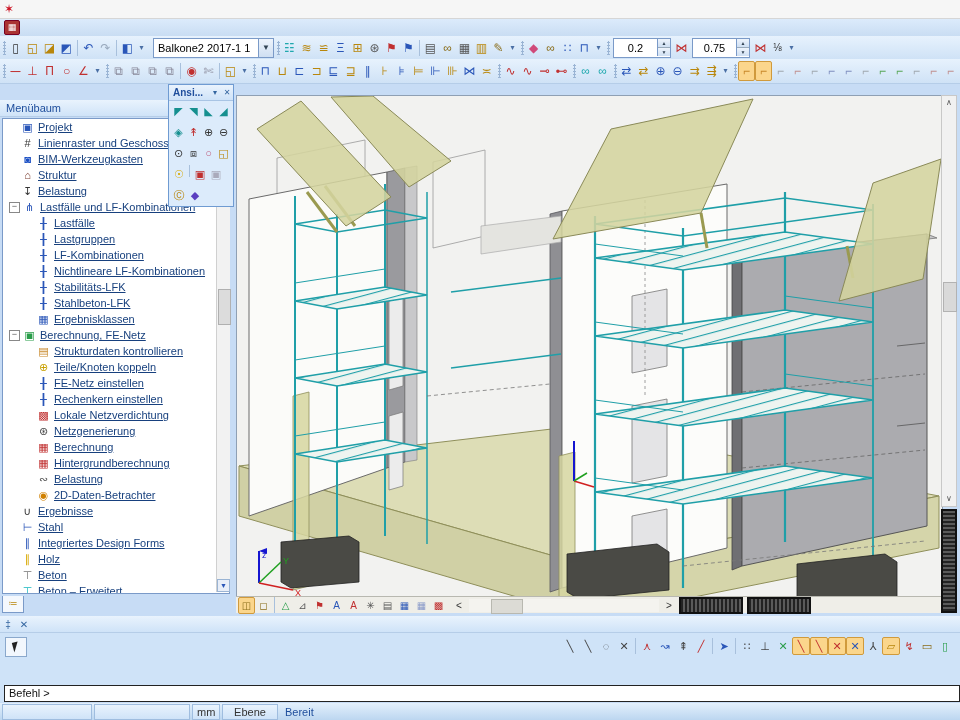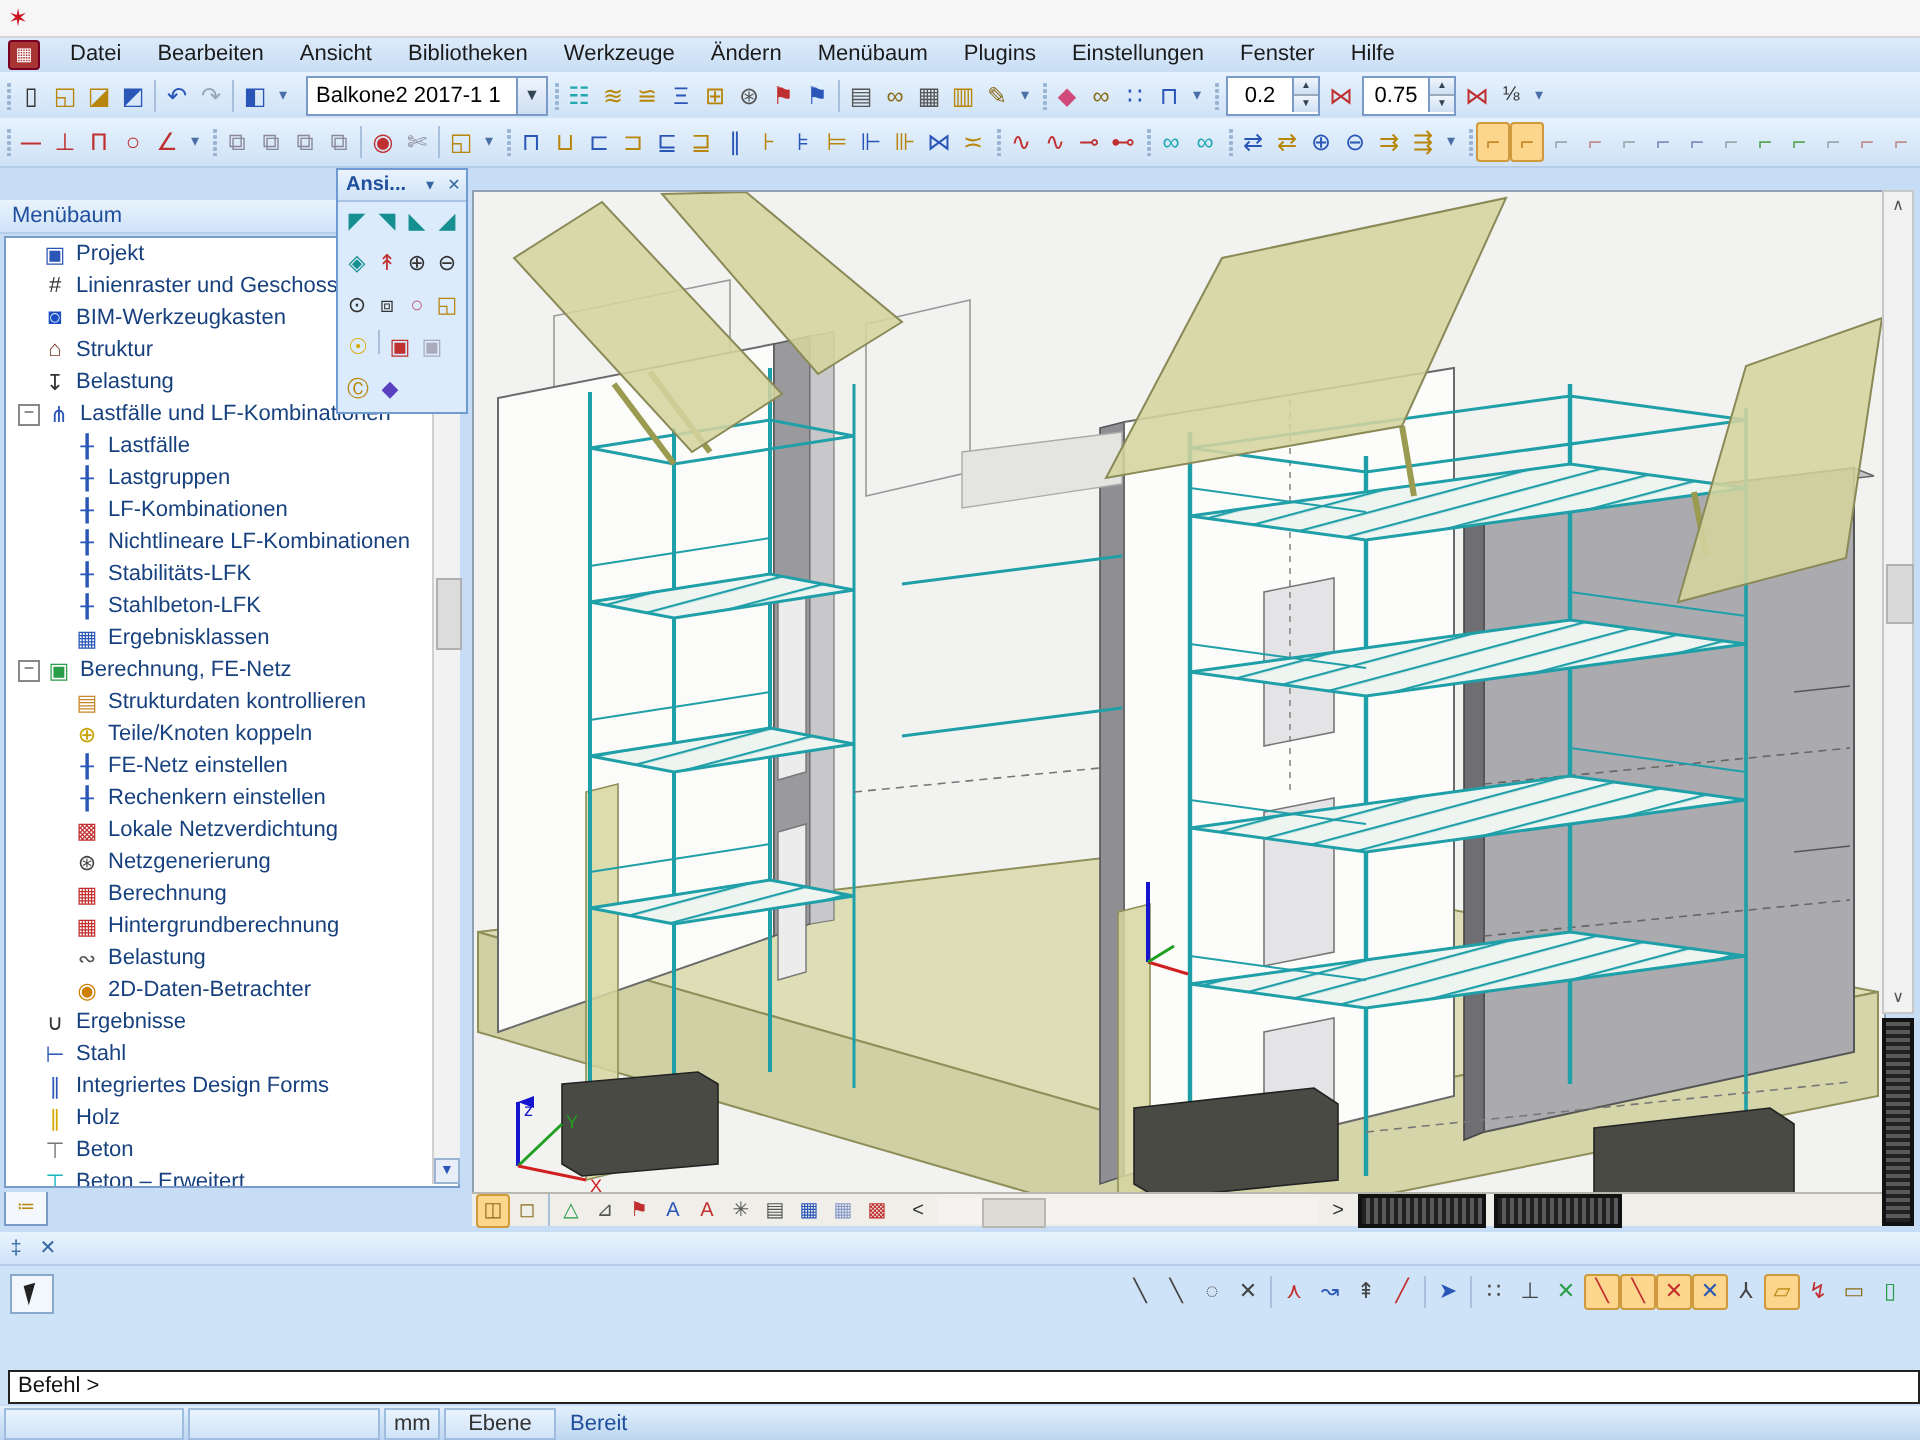--- a/index.html
+++ b/index.html
@@ -27,35 +27,35 @@
        background-image:radial-gradient(#9ab4d4 1px,transparent 1.2px);background-size:3px 3px;}
   .tbi{width:15px;height:18px;line-height:18px;text-align:center;font-size:12px;border:1px solid transparent;border-radius:2px;}
   .tbi.hl{background:#fbd68c;border-color:#d09a3c;}
   .tbi.chev{width:9px;font-size:8px;color:#4a6fa5;}
   .tb-sep{width:1px;height:16px;background:#a8c0dc;margin:0 2px;}
   .proj-dd{display:flex;align-items:center;height:18px;background:#fff;border:1px solid #7a9ac8;margin-left:6px;}
   .proj-dd .val{font-size:11px;padding:0 4px;width:96px;white-space:nowrap;overflow:hidden;}
   .proj-dd .arr{width:14px;height:100%;background:linear-gradient(#eef4fc,#cfdff2);border-left:1px solid #7a9ac8;
                 font-size:8px;color:#345;text-align:center;line-height:17px;}
   .spin{display:flex;align-items:center;height:18px;background:#fff;border:1px solid #7a9ac8;margin:0 2px;}
-  .spin .val{font-size:11px;width:32px;text-align:center;}
+  .spin .val{font-size:11px;width:43px;text-align:center;}
   .spin .btns{display:flex;flex-direction:column;border-left:1px solid #7a9ac8;}
   .spin .btns div{width:12px;height:8px;font-size:5px;line-height:8px;text-align:center;color:#345;
                   background:linear-gradient(#eef4fc,#cfdff2);}
   .spin .btns div:first-child{border-bottom:1px solid #9ab;}
   
   .sb-header{position:absolute;left:0;top:100px;width:232px;height:17px;background:linear-gradient(#e9f3fd,#cfe3f8);
              font-size:11px;color:#1f4e9c;line-height:17px;padding-left:6px;box-sizing:border-box;border-bottom:1px solid #b5cde8;}
   .tree{position:absolute;left:2px;top:118px;width:228px;height:476px;background:#fff;border:1px solid #7a9ac8;
         box-sizing:border-box;overflow:hidden;}
   .trow{display:flex;align-items:center;height:16px;white-space:nowrap;}
   .texp{width:13px;text-align:center;font-size:9px;color:#555;flex:0 0 13px;}
   .texp.box{width:9px;height:9px;flex:0 0 9px;margin:0 2px;border:1px solid #888;background:#fff;line-height:7px;}
   .ticn{width:15px;flex:0 0 15px;text-align:center;font-size:11px;}
-  .tlbl{font-size:11px;color:#17407e;padding-left:3px;}
+  .tlbl{font-size:11px;color:#17407e;padding-left:3px;text-decoration:underline;}
   .tree-scroll{position:absolute;left:216px;top:119px;width:13px;height:473px;background:#f2f2f2;border-left:1px solid #d0d0d0;}
   .tree-thumb{position:absolute;left:1px;top:170px;width:11px;height:34px;background:#dcdcdc;border:1px solid #b0b0b0;}
   .tree-down{position:absolute;left:0px;bottom:0px;width:13px;height:13px;background:#e8eef8;border:1px solid #9ab4d4;
              box-sizing:border-box;font-size:7px;color:#2a56b8;text-align:center;line-height:11px;}
   .dock-tab{position:absolute;left:2px;top:596px;width:22px;height:17px;background:#f4f8fd;border:1px solid #7a9ac8;
             border-top:none;box-sizing:border-box;font-size:9px;color:#b8860b;text-align:center;line-height:15px;}
   
   .float-tb{position:absolute;left:168px;top:84px;width:64px;background:#dcebfb;border:1px solid #6f9bd2;z-index:30;}
   .float-tb .hd{height:15px;display:flex;align-items:center;background:linear-gradient(#eaf3fd,#cfe3f8);
                 border-bottom:1px solid #a8c4e4;}
@@ -102,21 +102,20 @@
 </style>
 </head>
 <body>
 
 <div class="titlebar">
   <span class="scia-logo">✶</span>
 </div>
 
 <div class="menubar">
   <span class="appicon">▦</span>
-  <span><span class="mi">Datei</span><span class="mi">Bearbeiten</span><span class="mi">Ansicht</span><span class="mi">Bibliotheken</span><span class="mi">Werkzeuge</span><span class="mi">Ändern</span><span class="mi">Menübaum</span><span class="mi">Plugins</span><span class="mi">Einstellungen</span><span class="mi">Fenster</span><span class="mi">Hilfe</span></span>
 </div>
 
 <div class="tbrow tbrow1">
   <div class="tb-group">
       <div class="tbi" style="color: rgb(51, 51, 51);">▯</div>
       <div class="tbi" style="color: rgb(184, 134, 11);">◱</div>
       <div class="tbi" style="color: rgb(184, 134, 11);">◪</div>
       <div class="tbi" style="color: rgb(42, 86, 184);">◩</div>
       <div class="tb-sep"></div>
       <div class="tbi" style="color: rgb(42, 86, 184);">↶</div>

